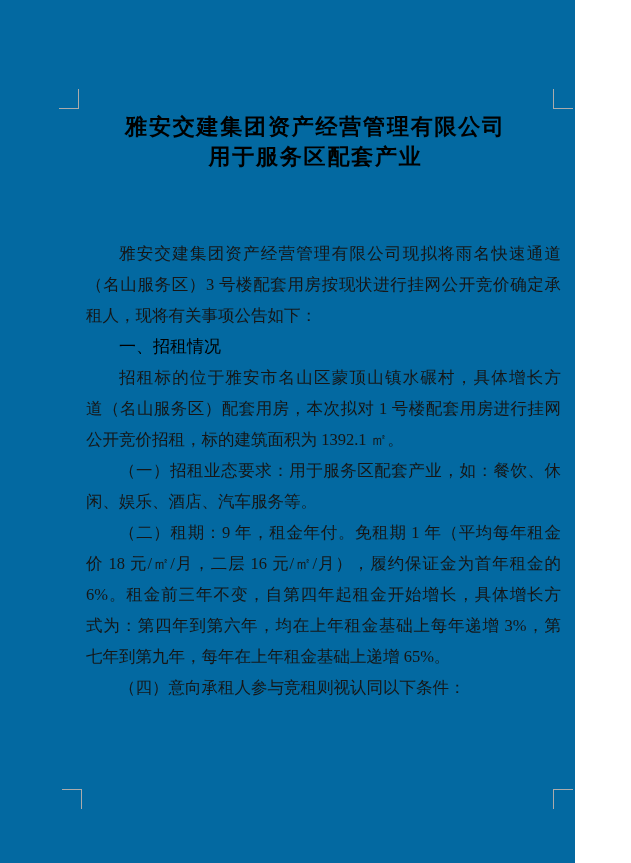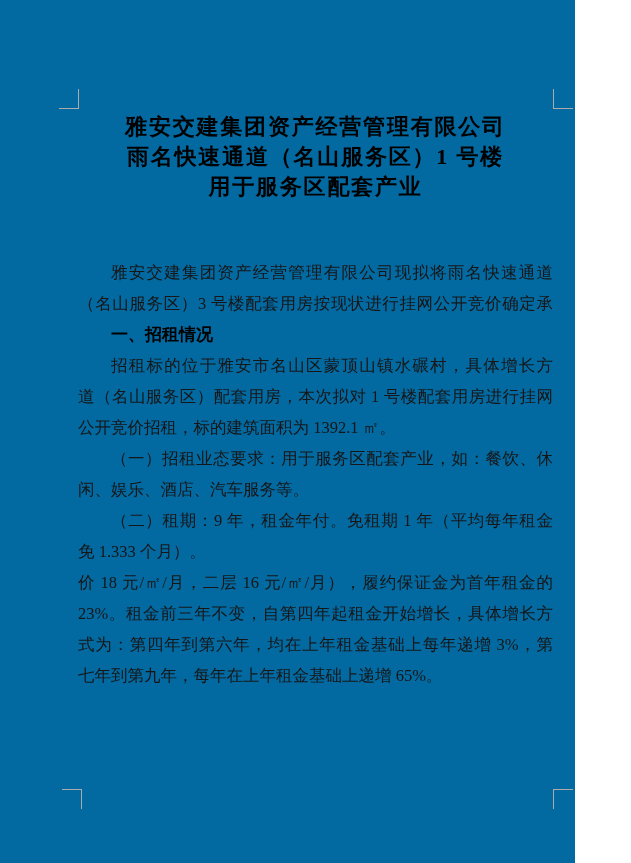--- a/index.html
+++ b/index.html
@@ -36,69 +36,68 @@
     font-weight: bold;
     font-size: 22px;
     line-height: 30px;
     letter-spacing: 1.8px;
     color: #000000;
   }
   .tline { height: 30px; }
 
   .body-text {
     position: absolute;
-    left: 78px;
+    left: 86px;
     top: 238px;
     width: 475px;
     font-size: 16.5px;
     color: #161616;
-    margin-top: 19px;
   }
   .bline {
     height: 31px;
     line-height: 31px;
     text-align: justify;
     text-justify: inter-character;
     white-space: nowrap;
   }
   .bline.j  { text-align-last: justify; white-space: normal; overflow: hidden; height: 31px; }
   .bline.in { padding-left: 33px; }
   .bline.hd {
     font-family: "Liberation Sans", sans-serif;
-    font-weight: bold;
+    font-weight: normal;
     font-size: 17px;
     color: #000000;
   }
 </style>
 </head>
 <body>
 
 <div class="page">
 
   <div class="mark tl"></div>
   <div class="mark tr"></div>
   <div class="mark bl"></div>
   <div class="mark br"></div>
 
   <div class="title">
       <div class="tline">雅安交建集团资产经营管理有限公司</div>
-      <div class="tline">雨名快速通道（名山服务区）1 号楼</div>
       <div class="tline">用于服务区配套产业</div>
     </div>
 
   <div class="body-text">
       <div class="bline in j">雅安交建集团资产经营管理有限公司现拟将雨名快速通道</div>
       <div class="bline j">（名山服务区）3 号楼配套用房按现状进行挂网公开竞价确定承</div>
+      <div class="bline">租人，现将有关事项公告如下：</div>
       <div class="bline in hd">一、招租情况</div>
       <div class="bline in j">招租标的位于雅安市名山区蒙顶山镇水碾村，具体增长方</div>
       <div class="bline j">道（名山服务区）配套用房，本次拟对 1 号楼配套用房进行挂网</div>
       <div class="bline">公开竞价招租，标的建筑面积为 1392.1 ㎡。</div>
       <div class="bline in j">（一）招租业态要求：用于服务区配套产业，如：餐饮、休</div>
       <div class="bline">闲、娱乐、酒店、汽车服务等。</div>
       <div class="bline in j">（二）租期：9 年，租金年付。免租期 1 年（平均每年租金</div>
-      <div class="bline">免 1.333 个月）。</div>
       <div class="bline j">价 18 元/㎡/月，二层 16 元/㎡/月），履约保证金为首年租金的</div>
-      <div class="bline j">23%。租金前三年不变，自第四年起租金开始增长，具体增长方</div>
+      <div class="bline j">6%。租金前三年不变，自第四年起租金开始增长，具体增长方</div>
       <div class="bline j">式为：第四年到第六年，均在上年租金基础上每年递增 3%，第</div>
       <div class="bline">七年到第九年，每年在上年租金基础上递增 65%。</div>
+      <div class="bline in">（四）意向承租人参与竞租则视认同以下条件：</div>
     </div>
 
 </div>
 
 </body></html>

